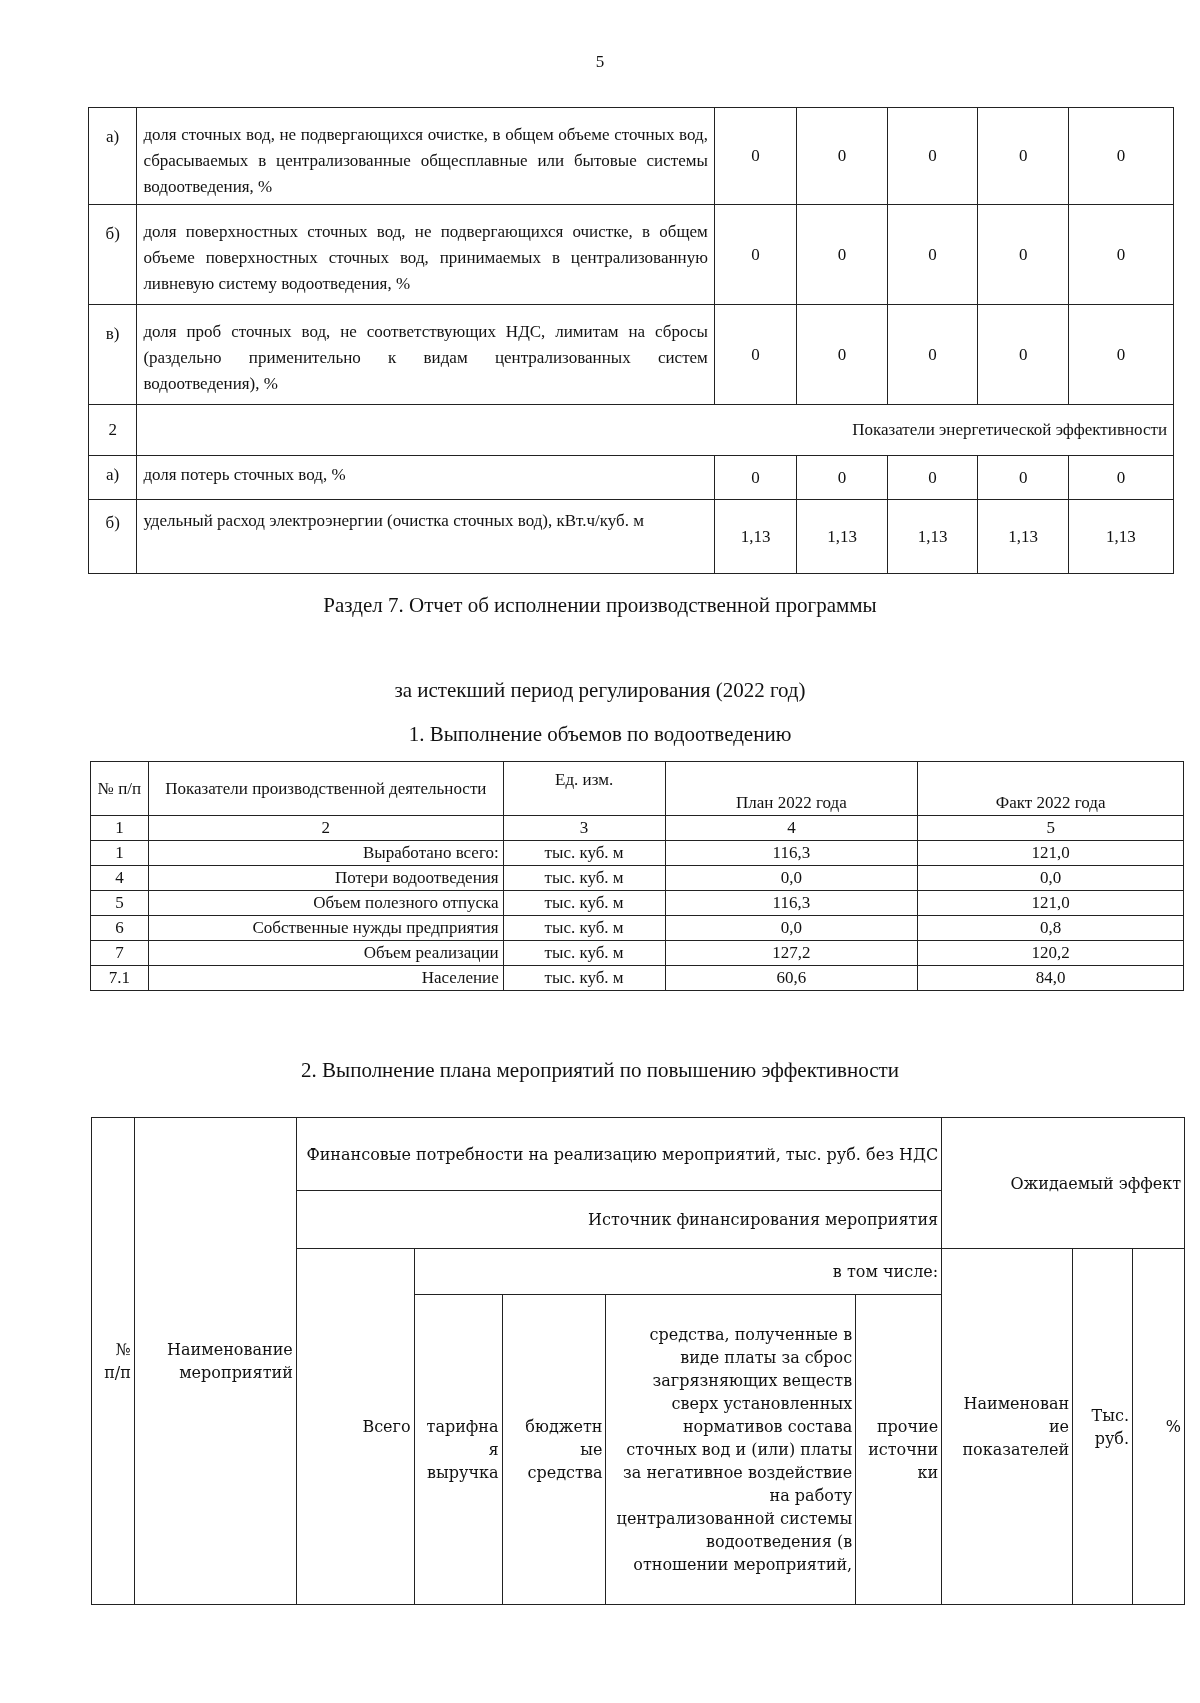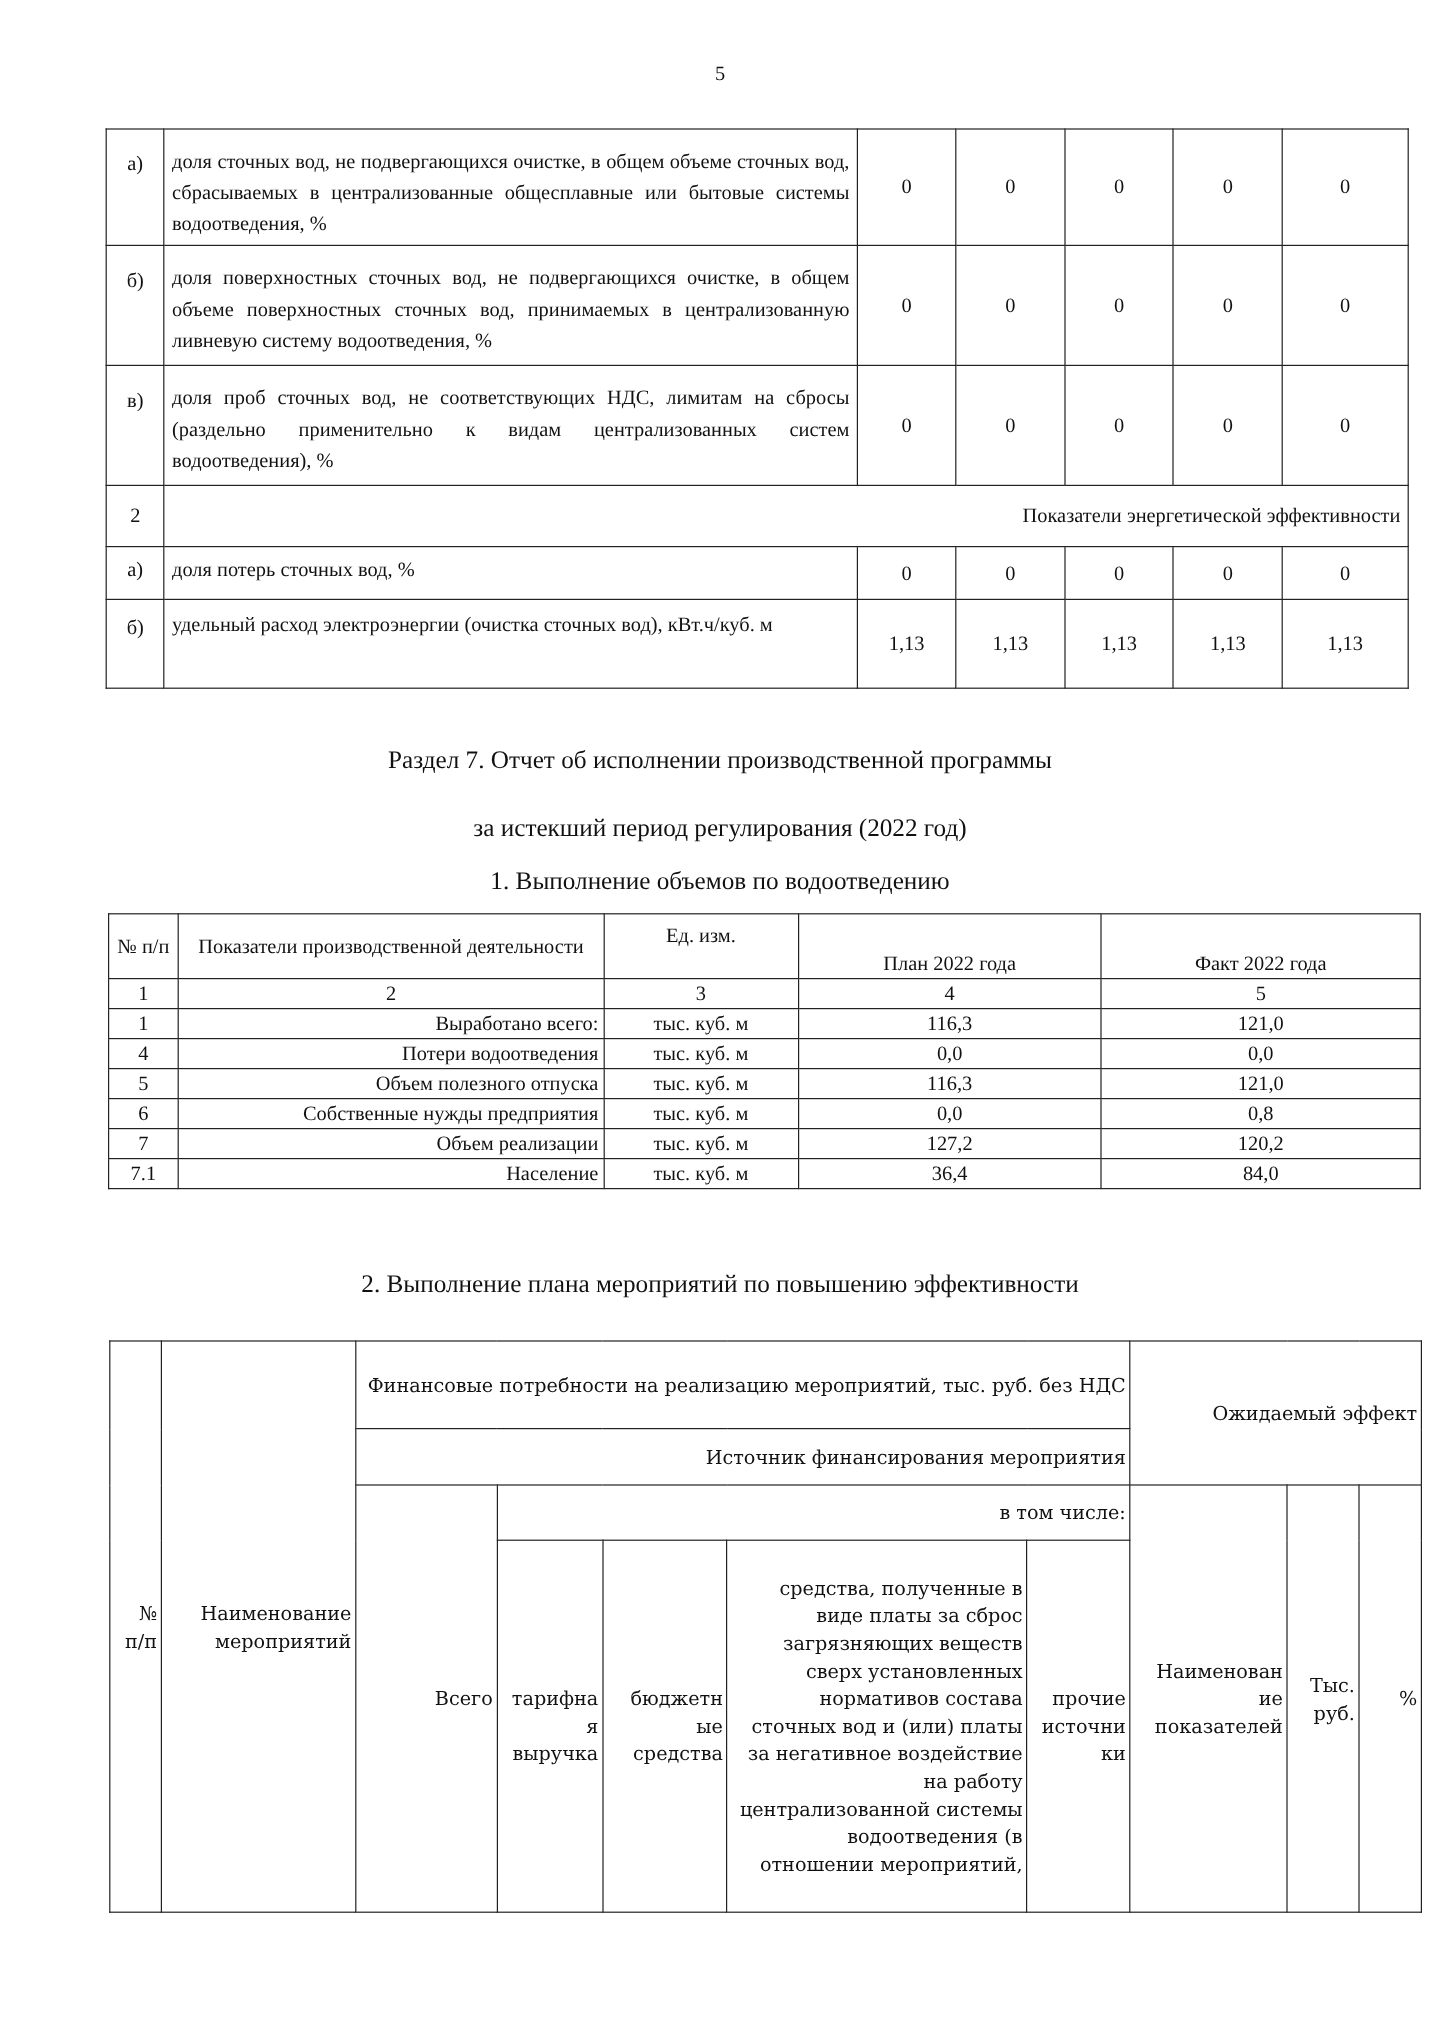--- a/index.html
+++ b/index.html
@@ -85,21 +85,21 @@
     <td class="desc" style="padding-top:8px">удельный расход электроэнергии (очистка сточных вод), кВт.ч/куб. м</td>
     <td class="val">1,13</td>
     <td class="val">1,13</td>
     <td class="val">1,13</td>
     <td class="val">1,13</td>
     <td class="val">1,13</td>
   </tr>
 </tbody>
   </table>
 
-<div class="title" style="top:618px">Раздел 7. Отчет об исполнении производственной программы</div>
+<div class="title" style="top:590px">Раздел 7. Отчет об исполнении производственной программы</div>
 <div class="title" style="top:675px">за истекший период регулирования (2022 год)</div>
 <div class="title" style="top:719px">1. Выполнение объемов по водоотведению</div>
 
 <table id="t2">
   <colgroup>
       <col style="width:58px">
       <col style="width:355px">
       <col style="width:162px">
       <col style="width:253px">
       <col style="width:266px">
@@ -151,21 +151,21 @@
         <td class="c">7</td>
         <td class="l">Объем реализации</td>
         <td class="c">тыс. куб. м</td>
         <td class="c">127,2</td>
         <td class="c">120,2</td>
       </tr>
   <tr>
         <td class="c">7.1</td>
         <td class="l">Население</td>
         <td class="c">тыс. куб. м</td>
-        <td class="c">36,4</td>
+        <td class="c">60,6</td>
         <td class="c">84,0</td>
       </tr>
 </tbody>
   </table>
 
 <div class="title" style="top:1055px">2. Выполнение плана мероприятий по повышению эффективности</div>
 
 <table id="t3">
   <colgroup>
     <col style="width:43px">
@@ -179,21 +179,21 @@
       <col style="width:60px">
       <col style="width:52px">
   </colgroup>
   <tbody>
       <tr style="height:73px">
     <td rowspan="4">№ п/п</td>
     <td rowspan="4">Наименование мероприятий</td>
     <td colspan="5">Финансовые потребности на реализацию мероприятий, тыс. руб. без НДС</td>
     <td colspan="3" rowspan="2">Ожидаемый эффект</td>
   </tr>
-  <tr style="height:47px">
+  <tr style="height:58px">
     <td colspan="5">Источник финансирования мероприятия</td>
   </tr>
   <tr style="height:46px">
     <td rowspan="2">Всего</td>
     <td colspan="4">в том числе:</td>
     <td rowspan="2">Наименован ие показателей</td>
     <td rowspan="2">Тыс. руб.</td>
     <td rowspan="2">%</td>
   </tr>
   <tr style="height:310px">

